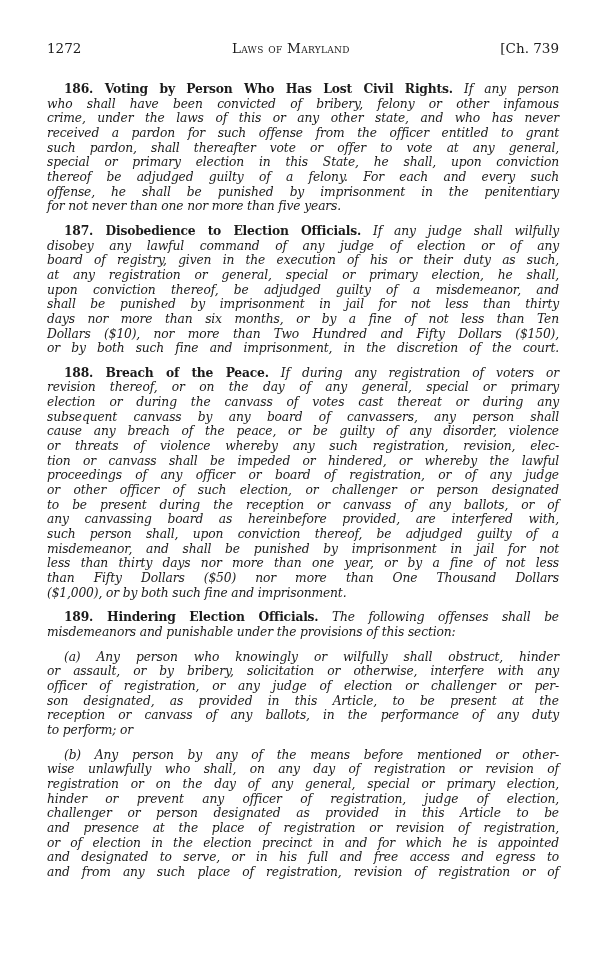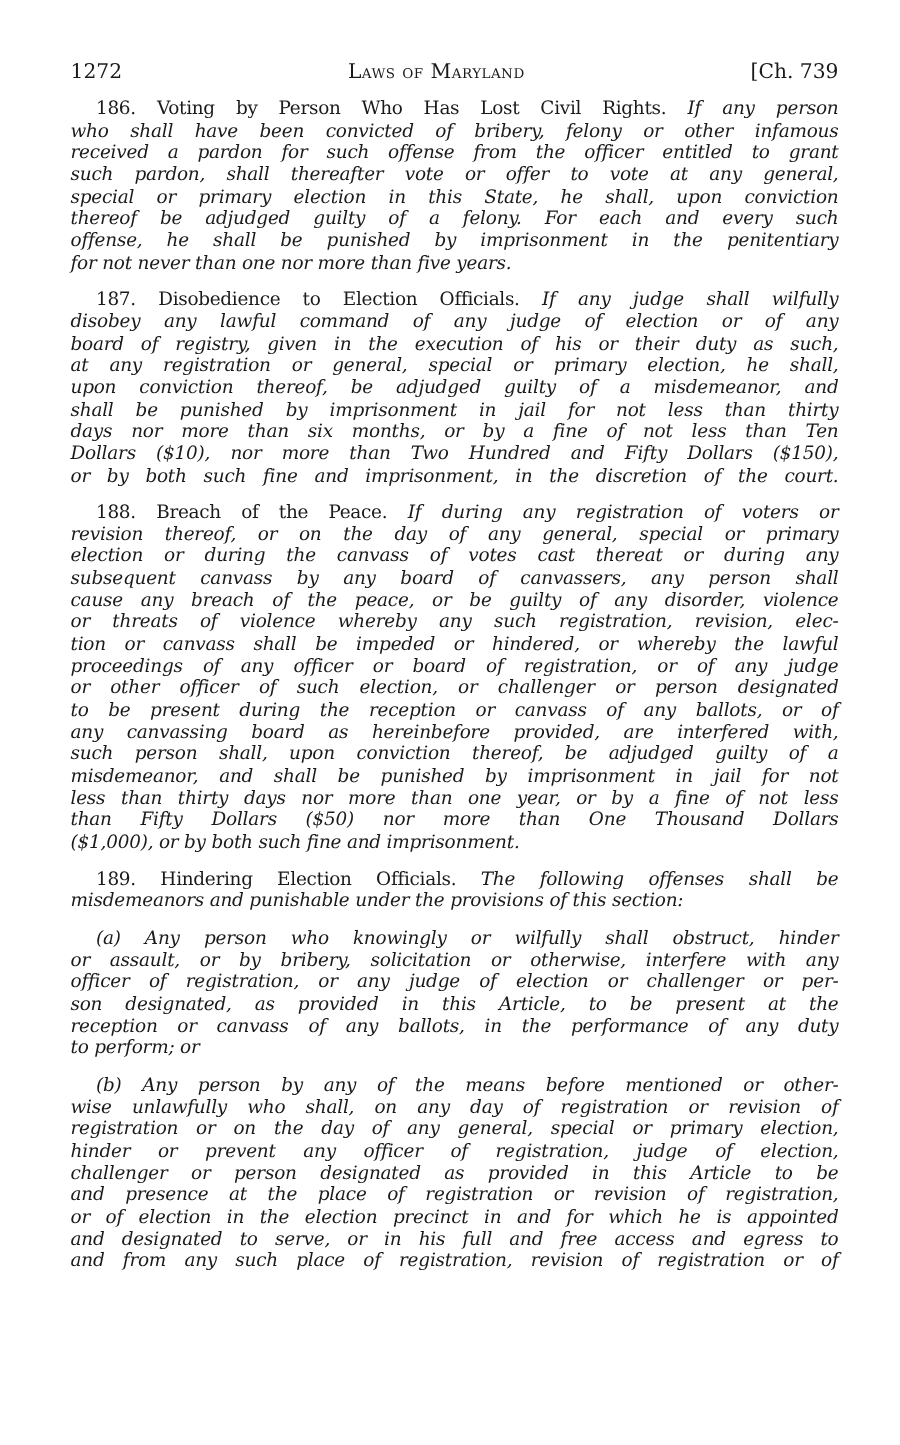--- a/index.html
+++ b/index.html
@@ -1,41 +1,42 @@
 <!DOCTYPE html>
 <html><head>
 <meta charset="utf-8">
 <style>
   html, body { margin: 0; padding: 0; background: #ffffff; }
   body { width: 600px; height: 963px; overflow: hidden; position: relative;
          font-family: "DejaVu Serif", "Liberation Serif", serif; color: #1a1a1a; }
   .page { position: absolute; left: 47px; top: 40px; width: 512px; }
   .header { display: flex; justify-content: space-between; align-items: baseline;
-            font-size: 13.5px; height: 20px; margin-bottom: 5px; }
+            font-size: 13.5px; height: 20px; margin-bottom: 22px; }
   .header .title { font-variant: small-caps; letter-spacing: 0.3px; }
   .para { font-size: 12.3px; line-height: 14.65px; margin: 0 0 10px 0; }
   .para .line { display: block; white-space: nowrap; text-align: justify;
                 text-align-last: justify; font-style: italic; letter-spacing: -0.15px; }
   .para .line.last { text-align-last: left; }
   .para .line.indent { padding-left: 17px; }
-  .heading { font-style: normal; font-weight: normal; letter-spacing: -0.2px; }
+  .heading { font-style: normal; font-weight: bold; letter-spacing: -0.2px; }
 </style>
 </head>
 <body>
 
 <div class="page">
   <div class="header">
     <span>1272</span>
     <span class="title">Laws of Maryland</span>
     <span>[Ch. 739</span>
   </div>
 
   <div class="para">
     <span class="line indent"><span class="heading"><span>186.</span> <span>Voting by Person Who Has Lost Civil Rights.</span></span> <span>If any person</span></span>
     <span class="line">who shall have been convicted of bribery, felony or other infamous</span>
+    <span class="line">crime, under the laws of this or any other state, and who has never</span>
     <span class="line">received a pardon for such offense from the officer entitled to grant</span>
     <span class="line">such pardon, shall thereafter vote or offer to vote at any general,</span>
     <span class="line">special or primary election in this State, he shall, upon conviction</span>
     <span class="line">thereof be adjudged guilty of a felony.  For each and every such</span>
     <span class="line">offense, he shall be punished by imprisonment in the penitentiary</span>
     <span class="line last">for not never than one nor more than five years.</span>
   </div>
 
   <div class="para">
     <span class="line indent"><span class="heading"><span>187.</span> <span>Disobedience to Election Officials.</span></span> <span>If any judge shall wilfully</span></span>

